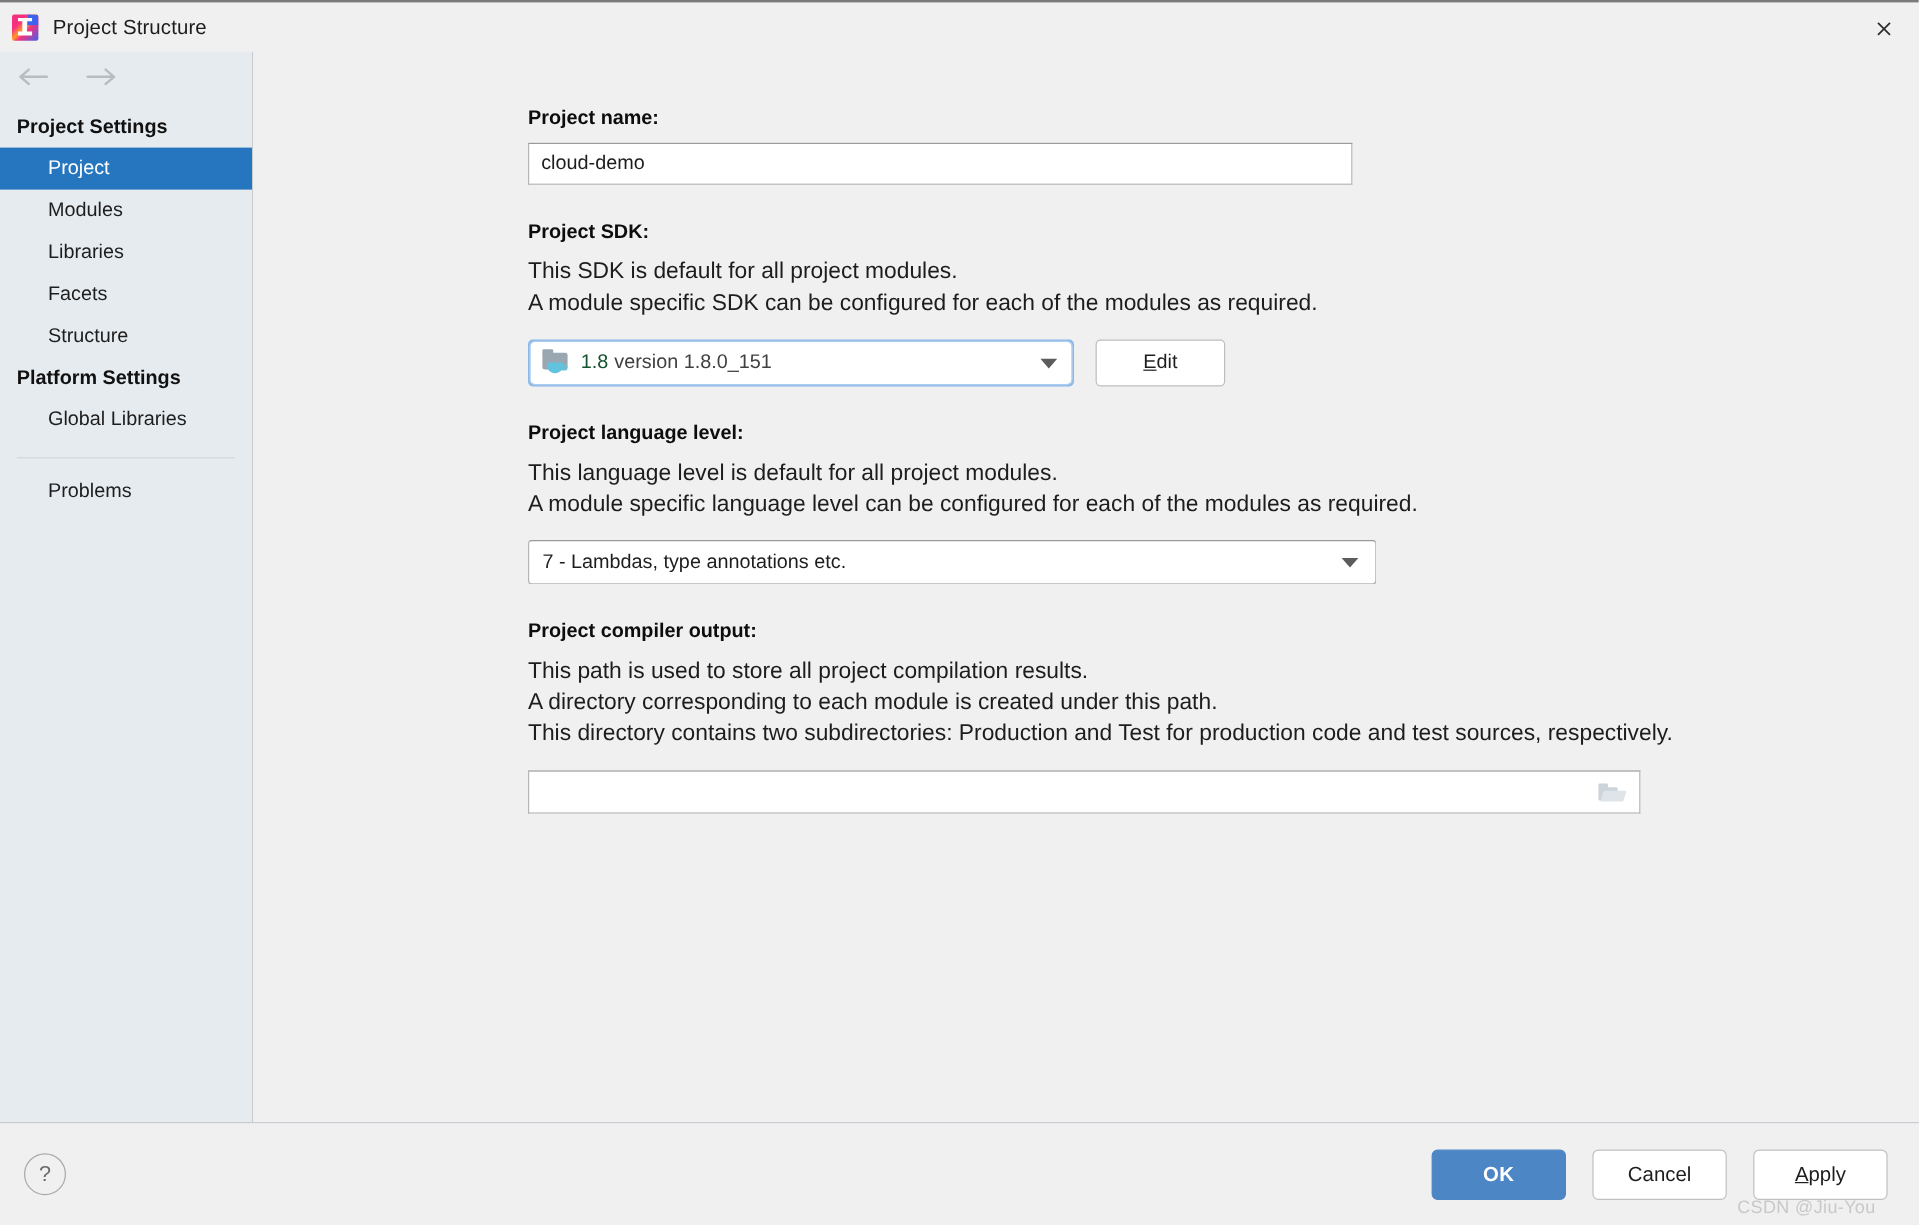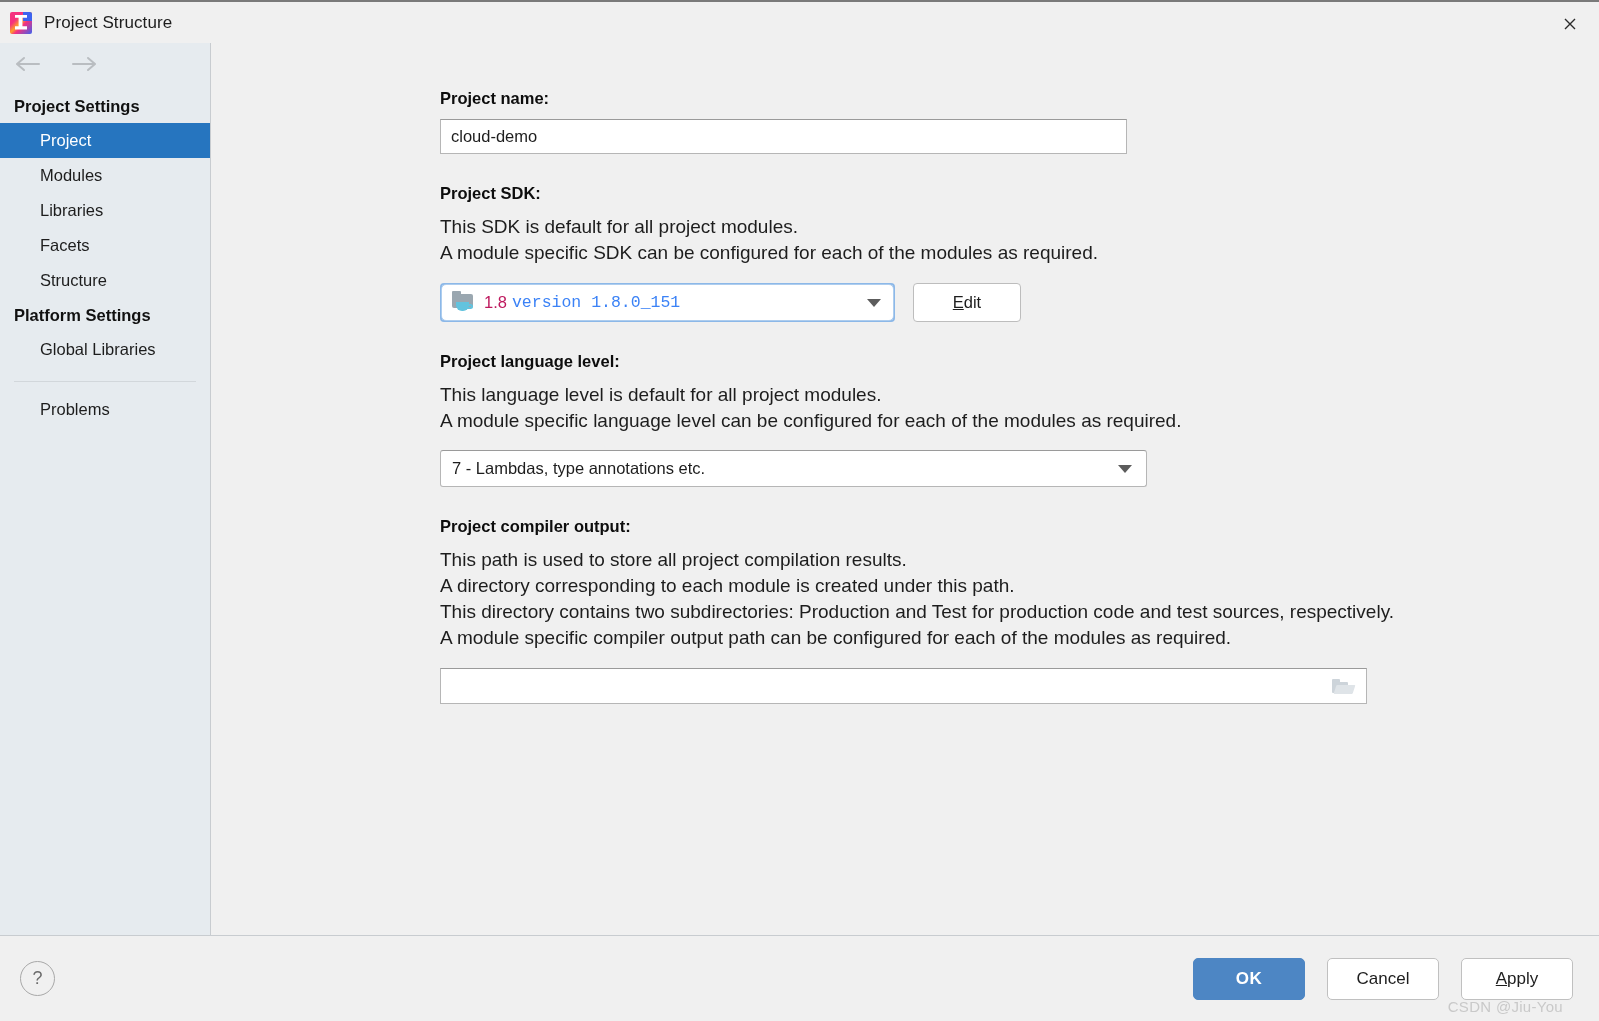--- a/index.html
+++ b/index.html
@@ -138,22 +138,22 @@
     position: absolute; left: 4px; top: 9px;
     width: 13px; height: 9px;
     background: #62c3de; border-radius: 0 0 6px 6px;
   }
   .jdk-icon .cup-handle {
     position: absolute; left: 15px; top: 11px;
     width: 6px; height: 5px;
     border: 2px solid #62c3de; border-left: none;
     border-radius: 0 5px 5px 0;
   }
-  .sdk-ver-major { font-size: 16.5px; color: #be185d; }
-  .sdk-ver-rest { font-size: 16.5px; color: #3b82f6; margin-left: 5px; font-family: Liberation Mono, monospace; }
+  .sdk-ver-major { font-size: 16.5px; color: #14532d; }
+  .sdk-ver-rest { font-size: 16.5px; color: #404040; margin-left: 5px; }
   .combo-arrow-wrap { margin-left: auto; display: flex; align-items: center; padding-right: 4px; }
   .tri-down {
     width: 0; height: 0;
     border-left: 7px solid transparent;
     border-right: 7px solid transparent;
     border-top: 8px solid #5c5c5c;
   }
   .btn {
     height: 39px; min-width: 108px;
     background: #ffffff; border: 1px solid #bdbdbd;
@@ -328,21 +328,20 @@
         </div>
       </div>
 
       <div class="gap-lg"></div>
 
       <div class="section">
         <div class="field-label">Project compiler output:</div>
         <div class="desc-line">This path is used to store all project compilation results.</div>
         <div class="desc-line">A directory corresponding to each module is created under this path.</div>
         <div class="desc-line">This directory contains two subdirectories: Production and Test for production code and test sources, respectively.</div>
-        <div class="desc-line">A module specific compiler output path can be configured for each of the modules as required.</div>
         <div class="path-field">
           <span class="path-value"></span>
           <span class="browse-icon">
             <span class="b-tab"></span>
             <span class="b-back"></span>
             <span class="b-front"></span>
           </span>
         </div>
       </div>
 

